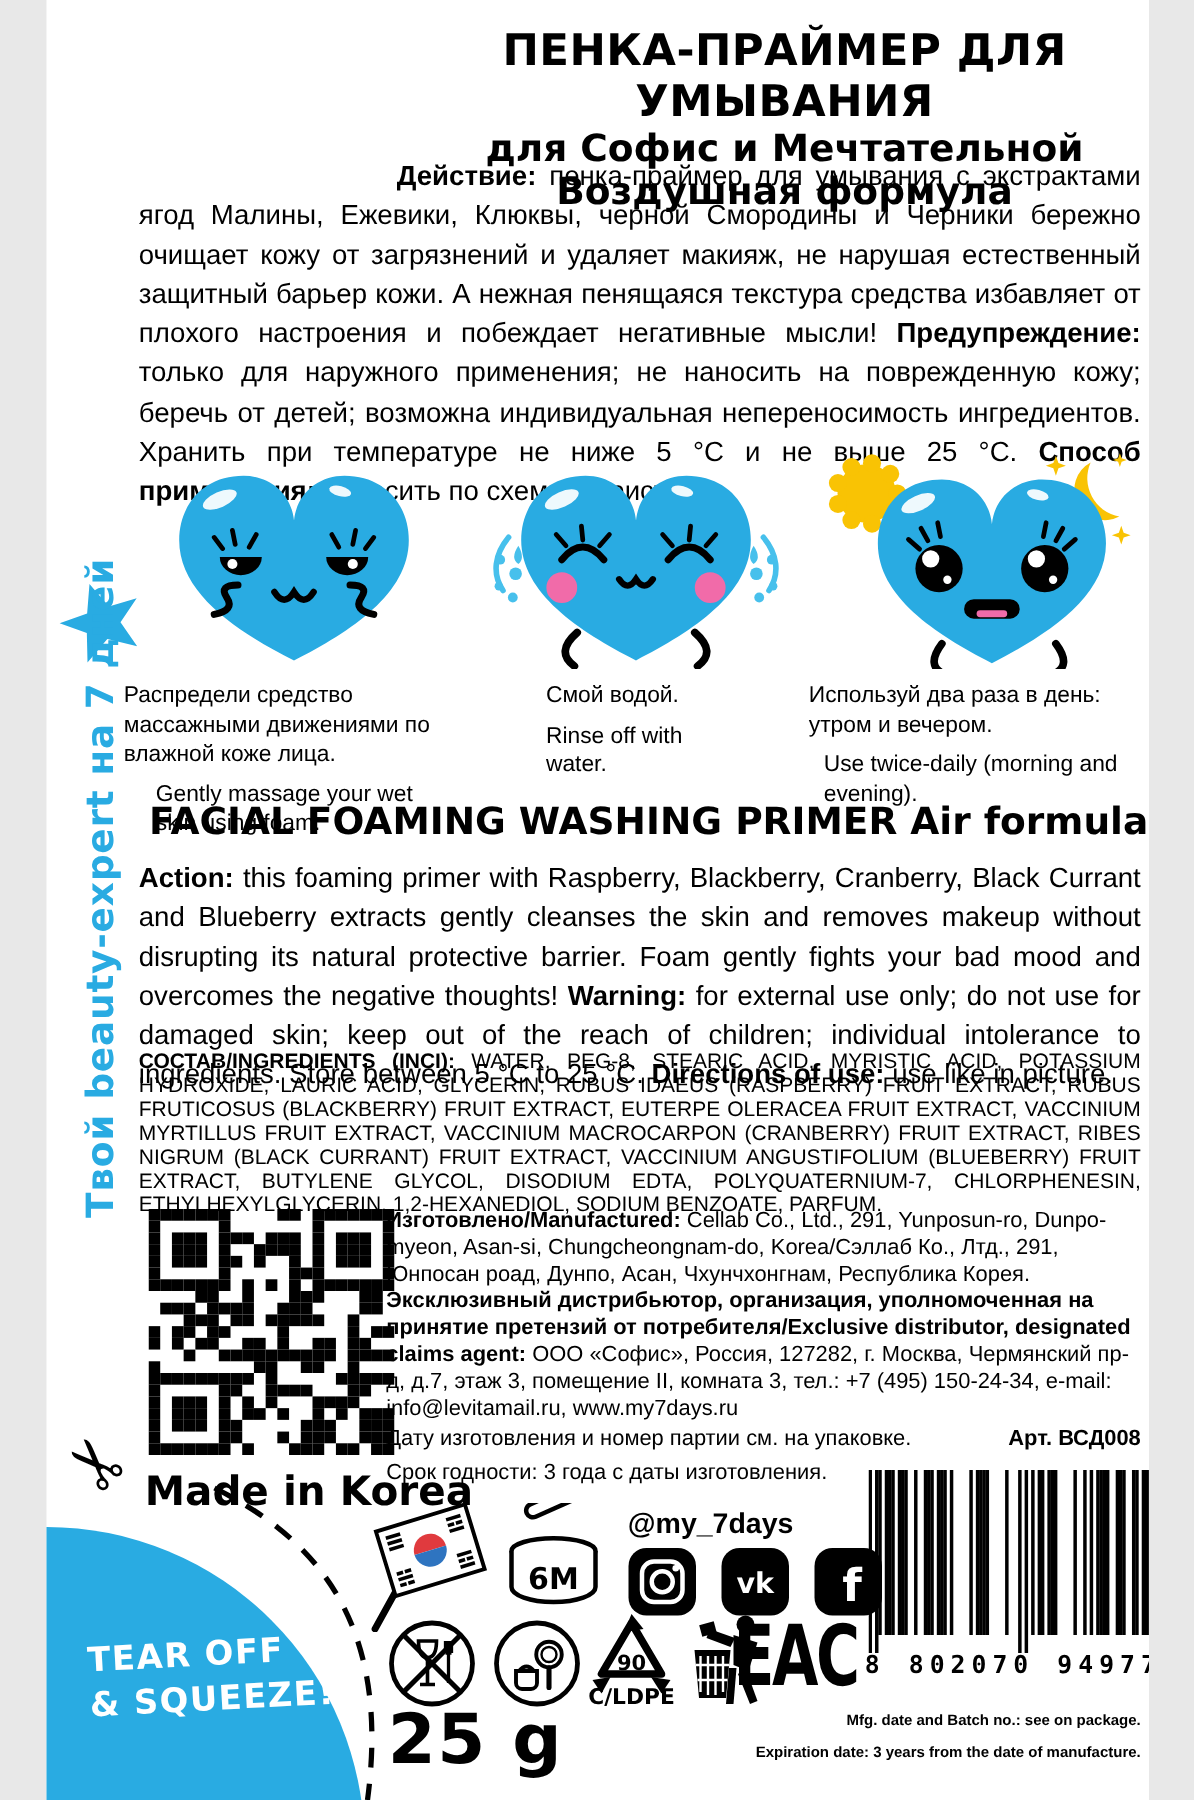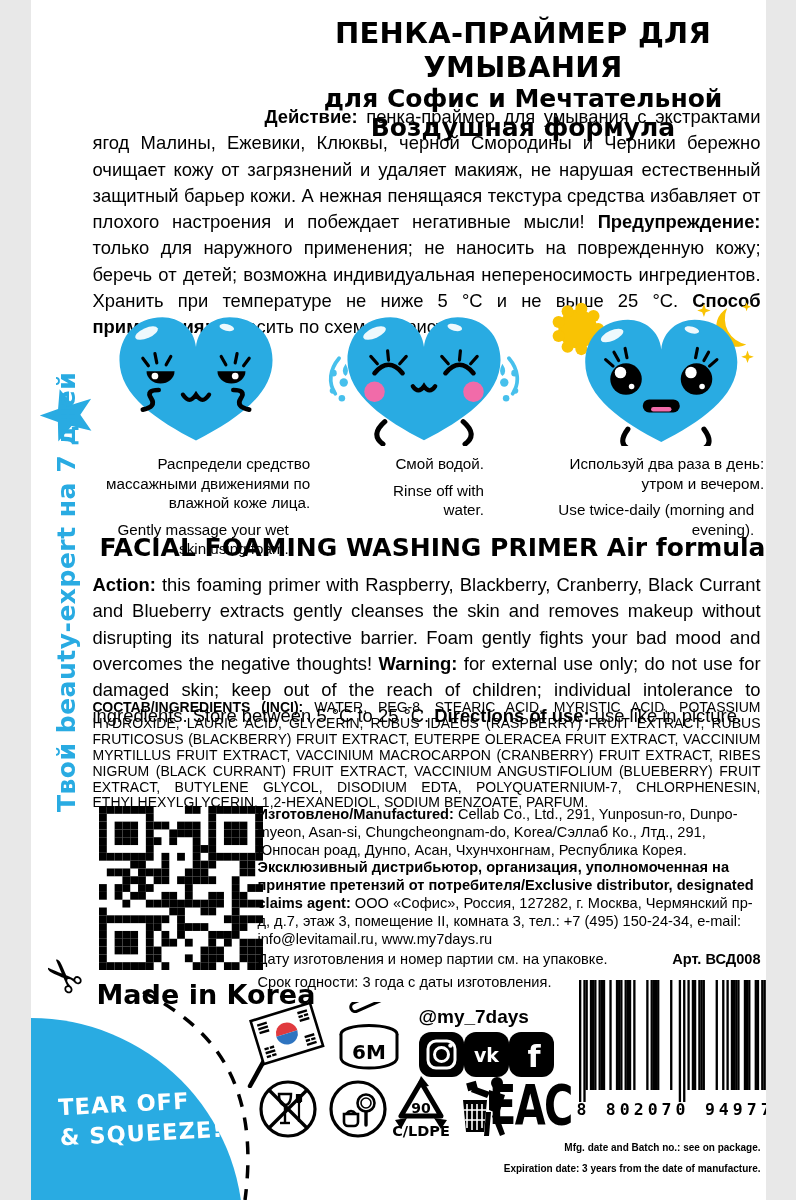--- a/index.html
+++ b/index.html
@@ -14,21 +14,21 @@
   .title{left:250px;right:0;top:16px;text-align:center;font-family:"DejaVu Sans",sans-serif;font-weight:bold;}
   .t1{font-size:29px;line-height:34px;letter-spacing:.3px;}
   .t2,.t3{font-size:25px;line-height:29px;}
   
   .para{left:62px;right:5px;font-size:18.4px;line-height:26.3px;text-align:justify;margin:0;}
   .ru-para{top:104px;text-indent:172px;}
   .en-para{top:572px;}
   .para b{font-weight:bold;}
   
   .steps{left:52px;right:0;top:296px;display:flex;}
-  .step{flex:1;text-align:right;}
+  .step{flex:1;text-align:left;}
   .step-art{height:150px;display:flex;align-items:flex-end;justify-content:center;}
   .cap-ru,.cap-en{font-size:15.2px;line-height:19.5px;margin:8px auto 0;}
   .cap-en{margin-top:7px;}
   .w265{max-width:265px;} .w185{max-width:185px;} .w120{max-width:120px;}
   .w225{max-width:225px;} .w205{max-width:205px;}
   
   .en-heading{left:30px;right:0;top:533px;text-align:right;font-family:"DejaVu Sans",sans-serif;
               font-weight:bold;font-size:25px;}
   .inci{left:62px;right:5px;top:700px;font-size:14px;line-height:15.9px;text-align:justify;margin:0;}
   
@@ -46,21 +46,21 @@
   .made-in{left:66px;top:967px;font-size:27px;font-weight:bold;font-family:"DejaVu Sans",sans-serif;white-space:nowrap;margin-top:12px;}
   .scissors{left:14px;top:952px;font-size:46px;line-height:46px;transform:rotate(-135deg);}
   .cutline{left:0;top:940px;pointer-events:none;}
   .corner-circle{left:-212px;top:1018px;width:424px;height:424px;border-radius:50%;background:var(--blue);}
   .tear{left:28px;top:1088px;color:#fff;font-family:"DejaVu Sans",sans-serif;font-weight:bold;
         font-size:22.5px;line-height:30px;letter-spacing:1px;transform:rotate(-3deg);}
   
   .flag{left:212px;top:996px;}
   .jar{left:300px;top:1002px;}
   .handle{left:388px;top:1006px;font-size:19px;font-weight:bold;}
-  .socials{left:388px;top:1032px;display:flex;gap:0;}
+  .socials{left:388px;top:1032px;display:flex;gap:17px;}
   .soc{width:45px;height:45px;background:#000;border-radius:12px;position:relative;}
   .nofood{left:226px;top:1078px;}
   .cosm{left:296px;top:1078px;}
   .recycle{left:358px;top:1074px;}
   .tidy{left:428px;top:1076px;}
   .eac{left:458px;top:1072px;font-family:"DejaVu Sans",sans-serif;font-weight:bold;font-size:50px;line-height:58px;
        letter-spacing:-2px;transform:scale(.8,1.12);transform-origin:left top;}
   .weight{left:228px;top:1132px;font-size:46px;font-weight:bold;font-family:"DejaVu Sans",sans-serif;letter-spacing:1px;}
   
   .barcode{left:548px;top:980px;}
@@ -561,20 +561,21 @@
     <path d="M38 36 L46 58 L41 60 L33 40 Z" fill="#000"></path>
     <path d="M32 36 L30 60 L25 60 L27 36 Z" fill="#000"></path>
     <g>
       <path d="M4 24 h24 l-3 32 h-18 Z" fill="#000"></path>
       <path d="M8 28 v24 M13 28 v26 M18 28 v26 M23 28 v24 M5 34 h22 M6 44 h20" stroke="#fff" stroke-width="1.6"></path>
     </g>
   </svg>
 
   <div class="abs eac">ЕАС</div>
 
+  <div class="abs weight">25 g</div>
 
   <svg class="abs barcode" id="bars" width="206" height="122" viewBox="0 0 206 122">
       <rect x="0.00" y="0" width="2.32" height="122" fill="#000"></rect>
       <rect x="4.34" y="0" width="2.32" height="122" fill="#000"></rect>
       <rect x="6.51" y="0" width="2.32" height="110" fill="#000"></rect>
       <rect x="10.84" y="0" width="2.32" height="110" fill="#000"></rect>
       <rect x="13.01" y="0" width="2.32" height="110" fill="#000"></rect>
       <rect x="15.18" y="0" width="2.32" height="110" fill="#000"></rect>
       <rect x="19.52" y="0" width="2.32" height="110" fill="#000"></rect>
       <rect x="21.68" y="0" width="2.32" height="110" fill="#000"></rect>

